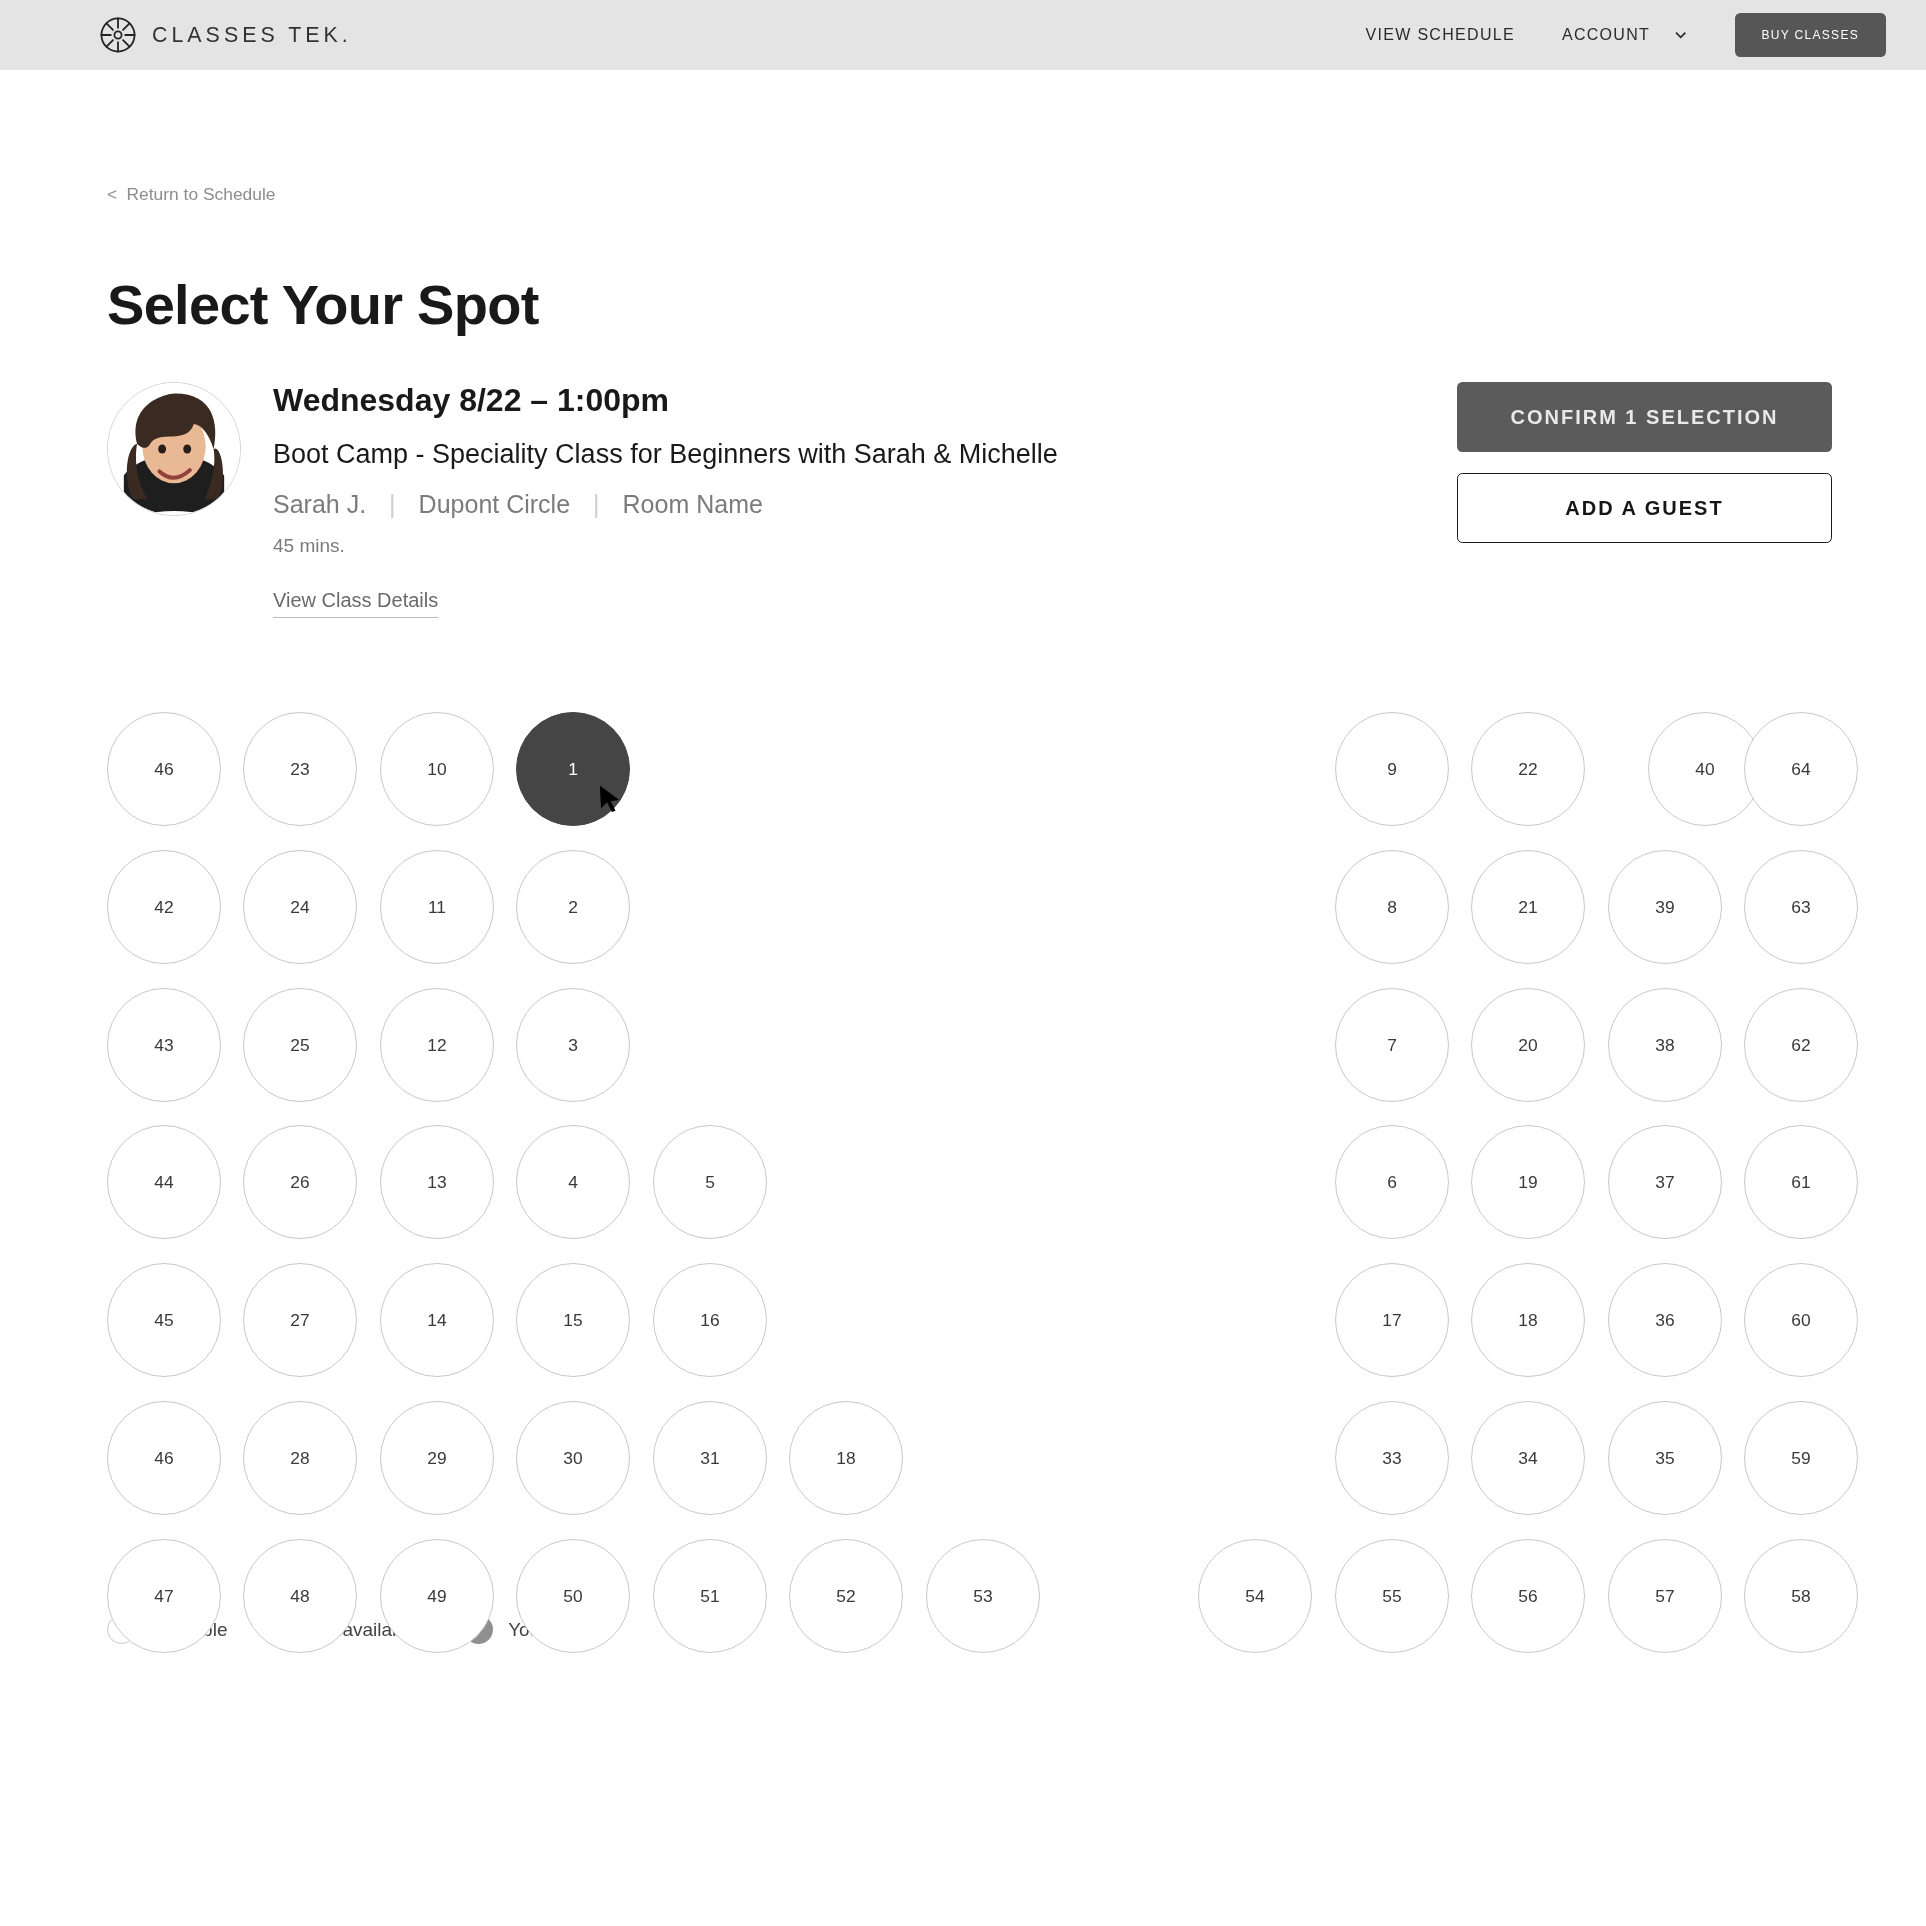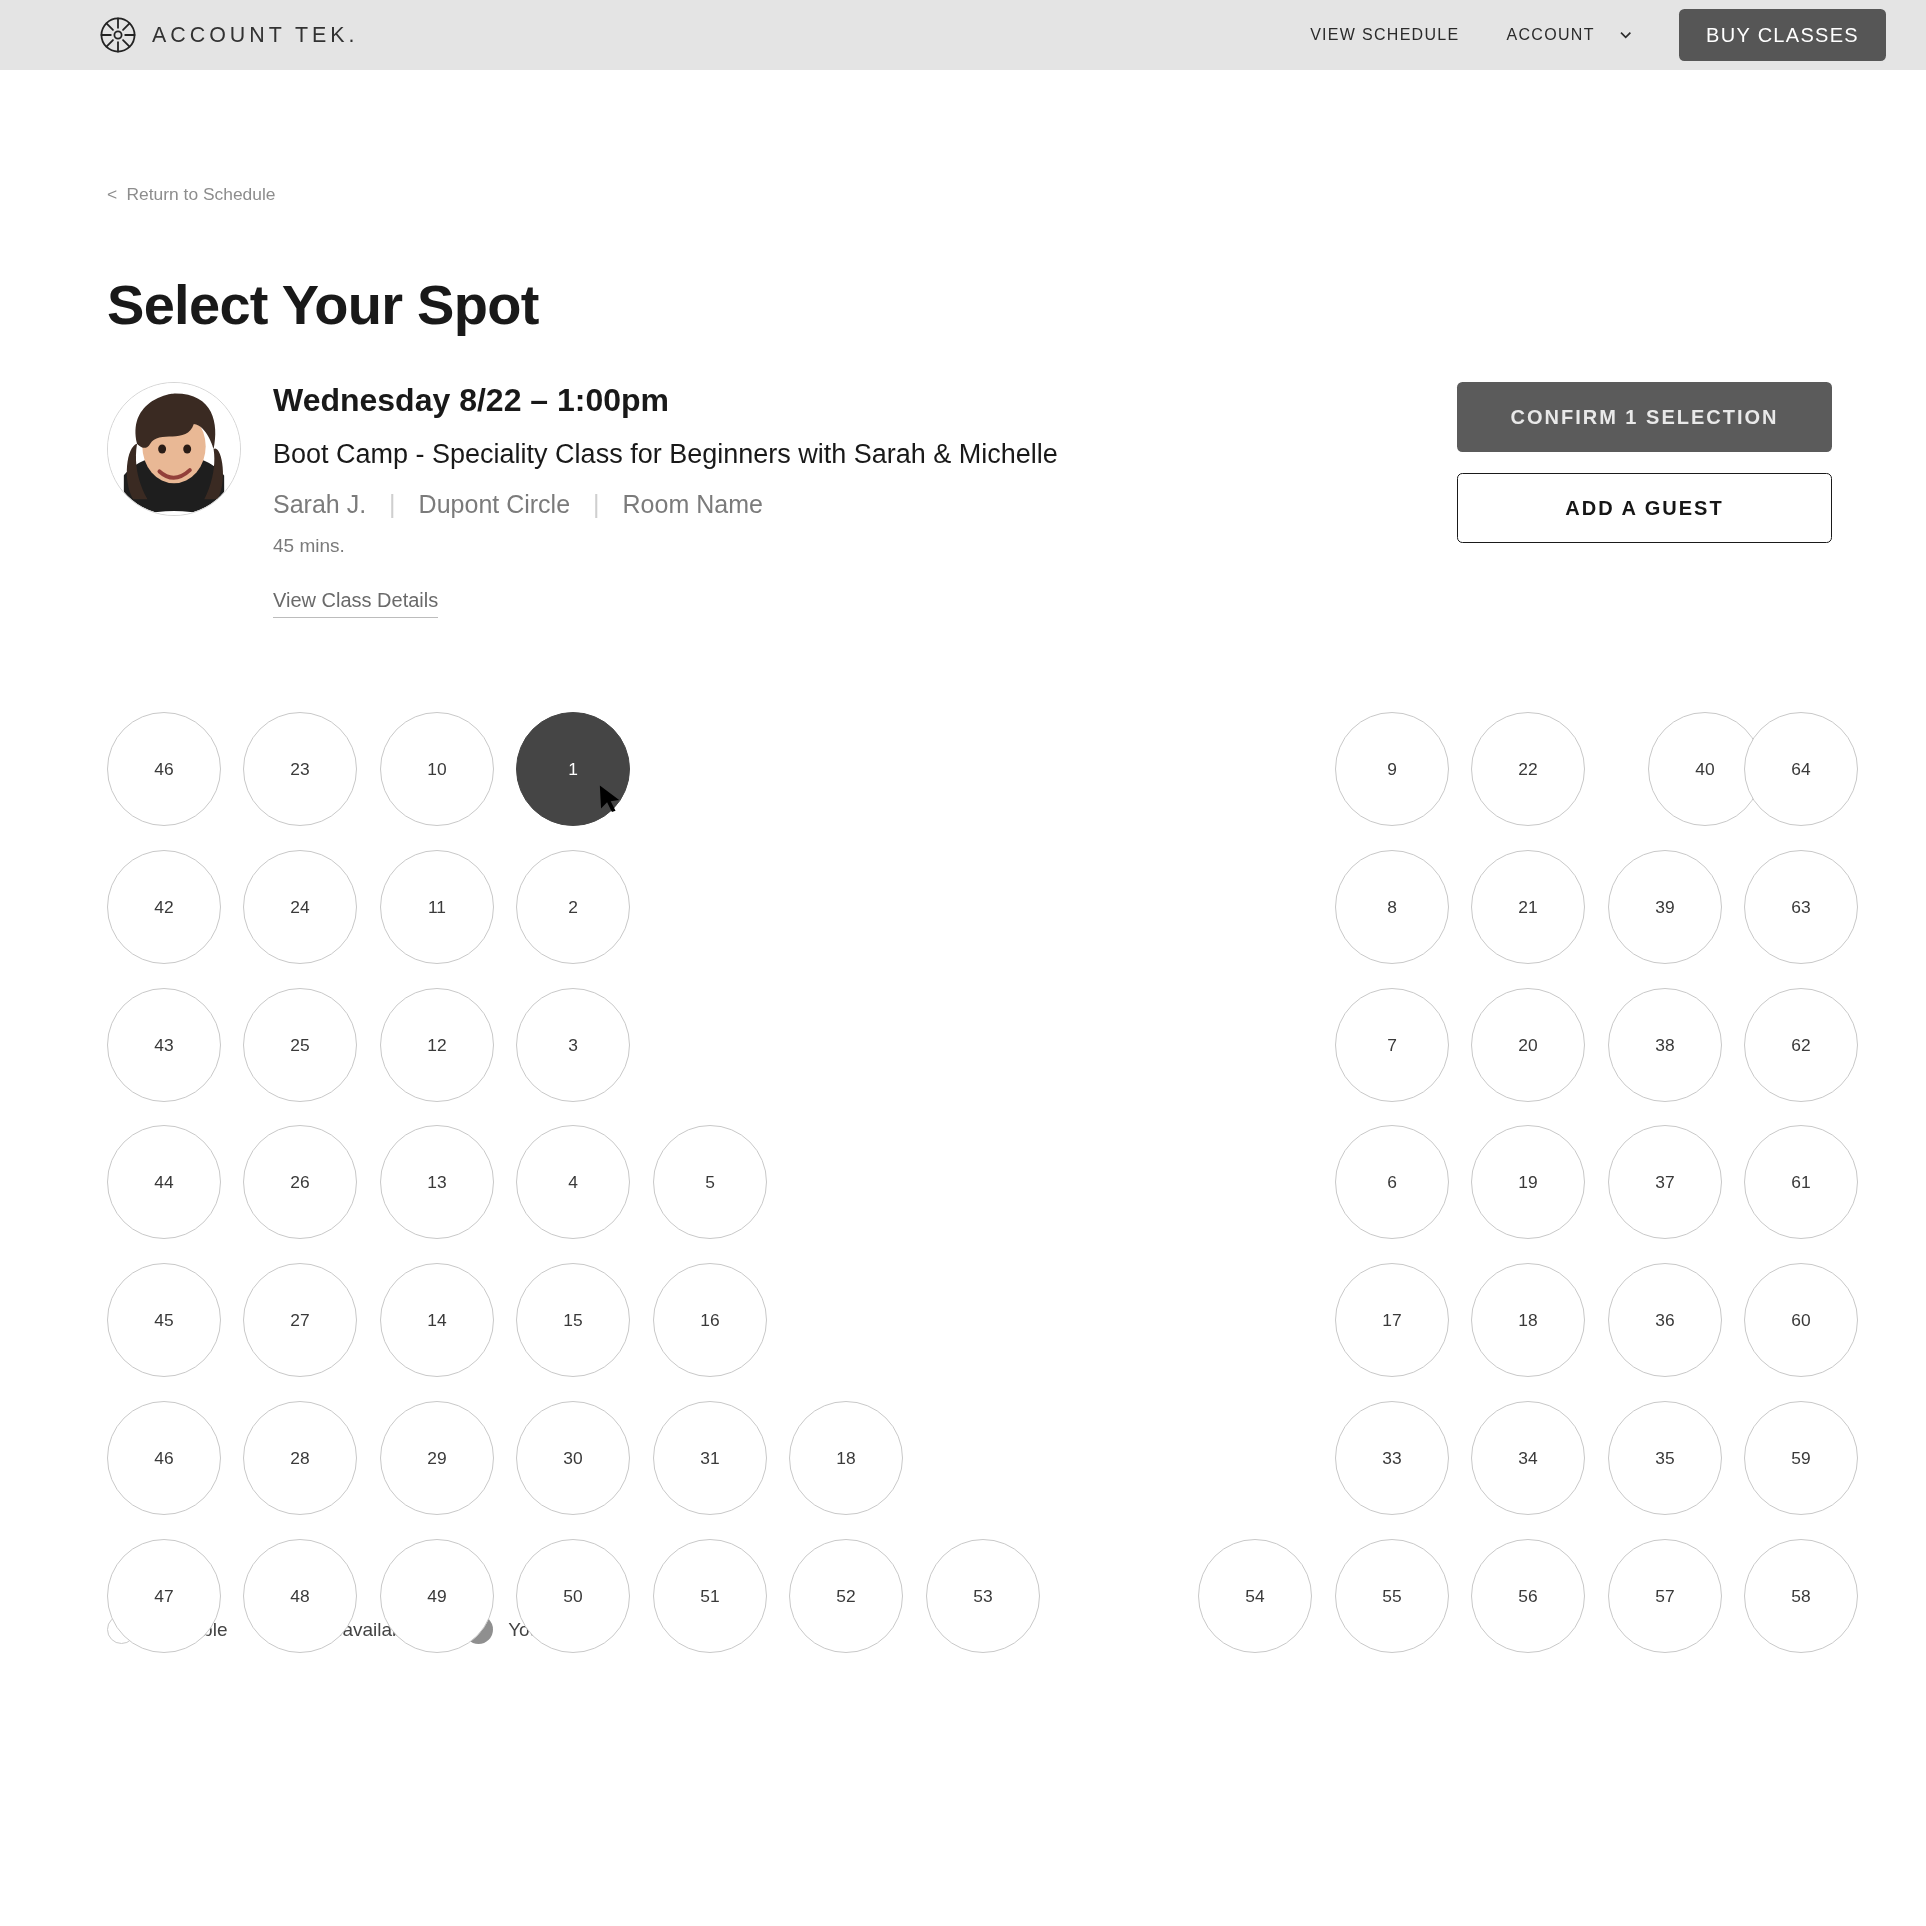--- a/index.html
+++ b/index.html
@@ -22,21 +22,21 @@
   .brand { display: flex; align-items: center; gap: 16px; }
   .brand-mark {
     width: 36px; height: 36px; color:#232323;
   }
   .brand-name { font-size: 21.4px; letter-spacing: 4px; font-weight:400; color:#323232;}
   .topnav { margin-left:auto; display:flex; align-items:center; gap:47px; }
   .nav-link { font-size:16px; letter-spacing:1.3px; color:#2b2b2b; font-weight:500; }
   .nav-dd { display:flex; align-items:center; gap:24px; }
   .chev { width:13.4px; height:13.4px; }
   .buy-btn {
-    background:#565656; color:#fff; font-size:20px; letter-spacing:1.3px;
+    background:#565656; color:#fff; font-size:12px; letter-spacing:1.3px;
     padding:14.7px 27px; border-radius:5.4px; font-weight:500;
   }
 
   
   .page { padding: 114px 94px 0 107px; }
   .return {
     display:flex; align-items:center; gap:9.4px;
     color:#8d8d8d; font-size:17.4px;
   }
   .return .lt { font-size:17.4px; color:#8d8d8d; }
@@ -104,21 +104,21 @@
           <line x1="18" y1="18" x2="36" y2="36"></line>
               <line x1="64" y1="64" x2="82" y2="82"></line>
           <line x1="82" y1="18" x2="64" y2="36"></line>
               <line x1="36" y1="64" x2="18" y2="82"></line>
         </g>
         <circle cx="50" cy="50" r="46"></circle>
       </g>
         </svg>
     </span>
     <span class="brand-name">
-      <span>ACCOUNT TEK.</span>
+      <span>CLASSES TEK.</span>
     </span>
   </div>
   <nav class="topnav">
     <span class="nav-link">VIEW SCHEDULE</span>
     <span class="nav-link nav-dd">
       <span>ACCOUNT</span>
       <svg class="chev" viewBox="0 0 20 20">
           <polyline points="3,7 10,14 17,7" fill="none" stroke="#2b2b2b" stroke-width="2.5"></polyline>
         </svg>
     </span>

